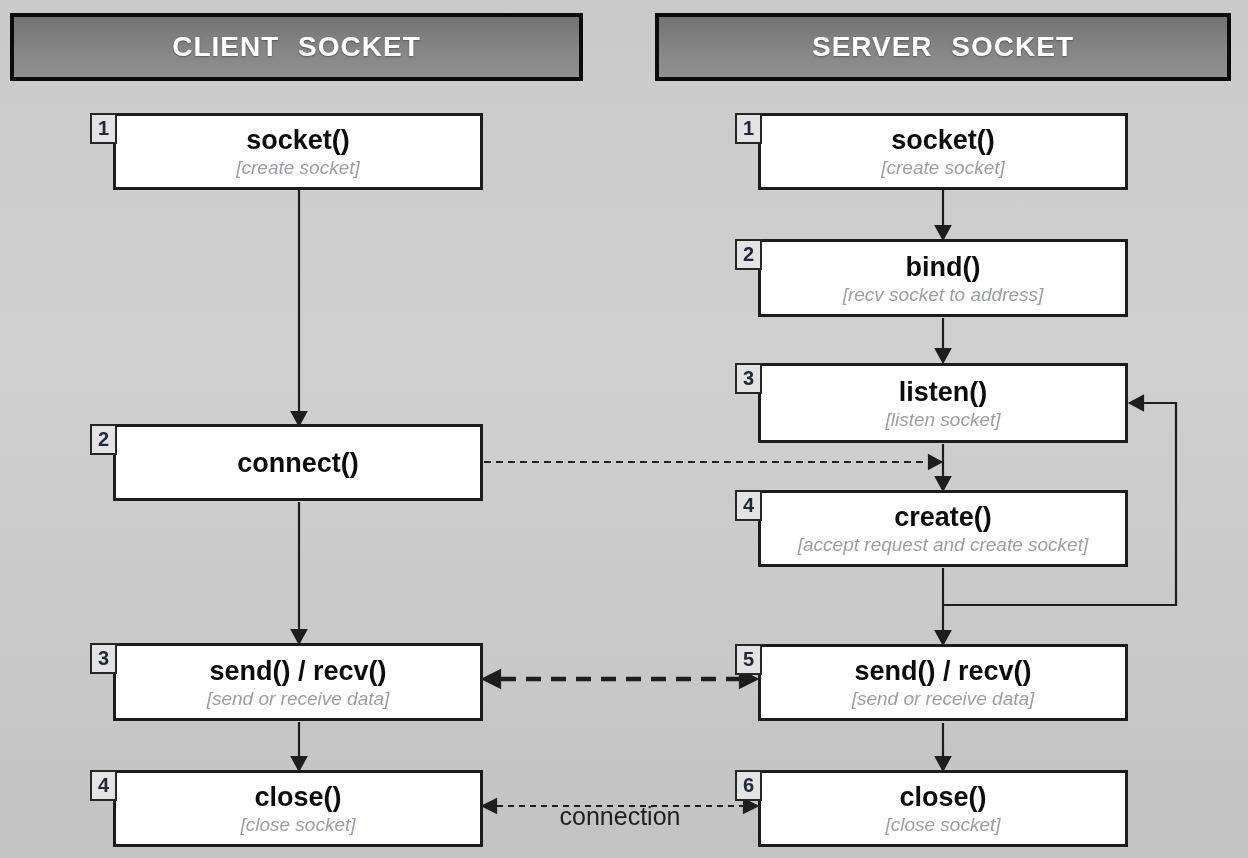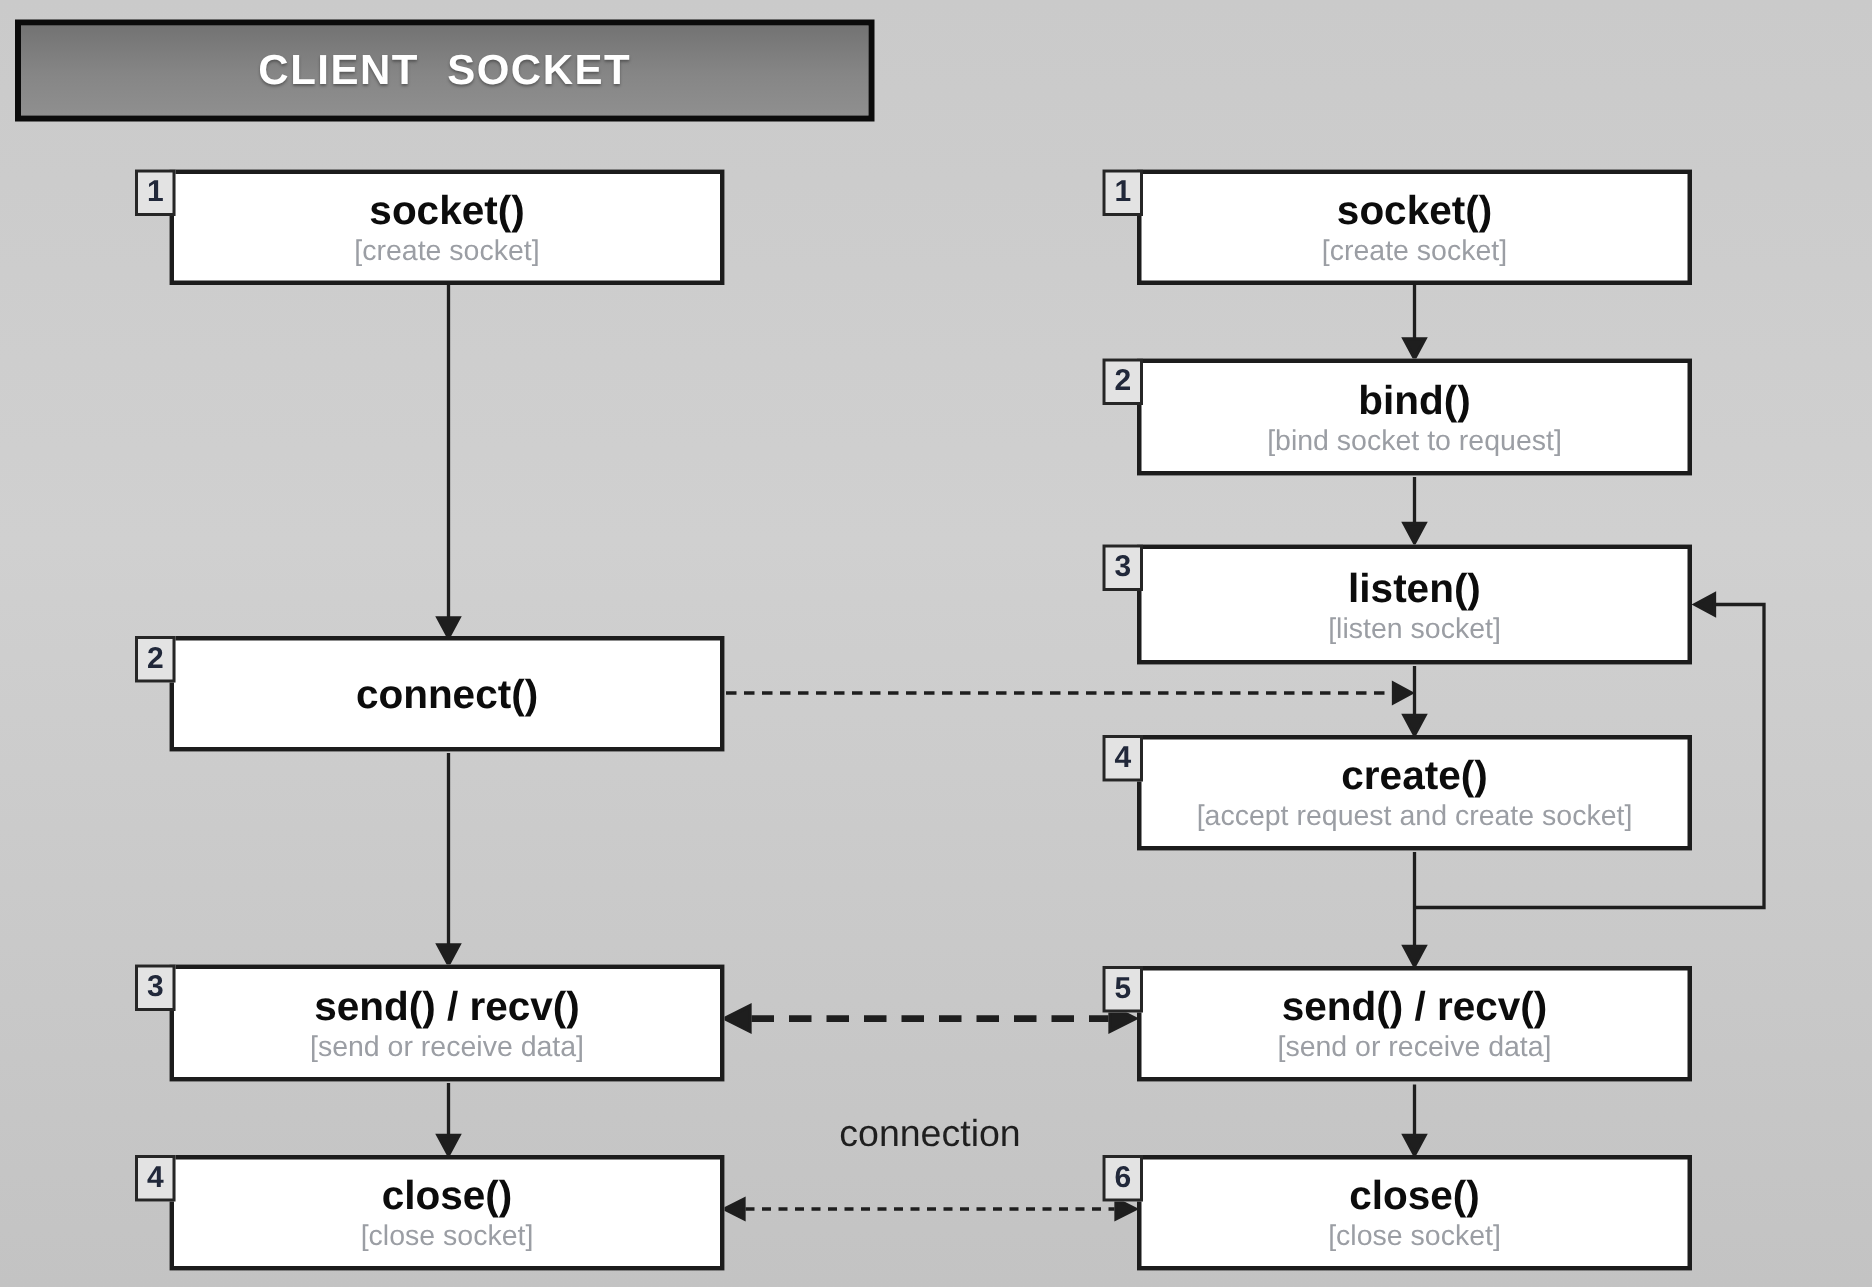--- a/index.html
+++ b/index.html
@@ -23,33 +23,33 @@
   .hdr-server{left:655px;top:13px;width:568px;}
 
   .box{
     position:absolute;background:#ffffff;border:3px solid #1c1c1c;
     display:flex;flex-direction:column;align-items:center;justify-content:center;
     box-sizing:border-box;
   }
   .col-client{left:113px;width:370px;}
   .col-server{left:758px;width:370px;}
   .box .title{font-size:27px;font-weight:bold;color:#0c0c0c;line-height:32px;}
-  .box .subtitle{font-size:19px;color:#9b9ea4;line-height:23px;}
+  .box .subtitle{font-size:19px;color:#9b9ea4;line-height:23px;font-style:italic;}
   .tab{
     position:absolute;left:-26px;top:-3px;width:27px;height:31px;
     background:#e3e3e3;border:2px solid #262626;box-sizing:border-box;
     display:flex;align-items:center;justify-content:center;
     font-size:20px;font-weight:bold;color:#21283a;
   }
 
   .edge-label{position:absolute;color:#1f1f1f;font-size:25px;text-align:center;line-height:28px;}
   .edge-label.bold{font-weight:bold;}
   .lbl-conn-req{left:487px;top:424px;width:266px;}
   .lbl-data{left:490px;top:644px;width:260px;}
-  .lbl-term{left:490px;top:740px;width:260px;line-height:33px;}
+  .lbl-term{left:490px;top:800px;width:260px;line-height:33px;}
 </style>
 </head>
 <body>
 
 <div class="stage">
 
   <svg class="arrow-layer" viewBox="0 0 1248 858">
     <g stroke="#1e1e1e" stroke-width="2.2" fill="#1e1e1e">
 
       <line x1="299" y1="190" x2="299" y2="414"></line>
@@ -82,20 +82,23 @@
 
       <line x1="497" y1="806" x2="743" y2="806" stroke-dasharray="6 5"></line>
       <polygon points="496,799.5 496,812.5 483,806"></polygon>
       <polygon points="744,799.5 744,812.5 757,806"></polygon>
     </g>
   </svg>
 
   <div class="hdr hdr-client">
     <span>CLIENT SOCKET</span>
   </div>
+  <div class="hdr hdr-server">
+    <span>SERVER SOCKET</span>
+  </div>
 
   <div class="box col-client" style="top:113px;height:77px;">
     <div class="tab">
         <span>1</span>
       </div>
     <div class="title">socket()</div>
     <div class="subtitle">[create socket]</div>
   </div>
   <div class="box col-client" style="top:424px;height:77px;">
     <div class="tab">
@@ -123,21 +126,21 @@
         <span>1</span>
       </div>
     <div class="title">socket()</div>
     <div class="subtitle">[create socket]</div>
   </div>
   <div class="box col-server" style="top:239px;height:78px;">
     <div class="tab">
         <span>2</span>
       </div>
     <div class="title">bind()</div>
-    <div class="subtitle">[bind socket to request]</div>
+    <div class="subtitle">[recv socket to address]</div>
   </div>
   <div class="box col-server" style="top:363px;height:80px;">
     <div class="tab">
         <span>3</span>
       </div>
     <div class="title">listen()</div>
     <div class="subtitle">[listen socket]</div>
   </div>
   <div class="box col-server" style="top:490px;height:77px;">
     <div class="tab">

